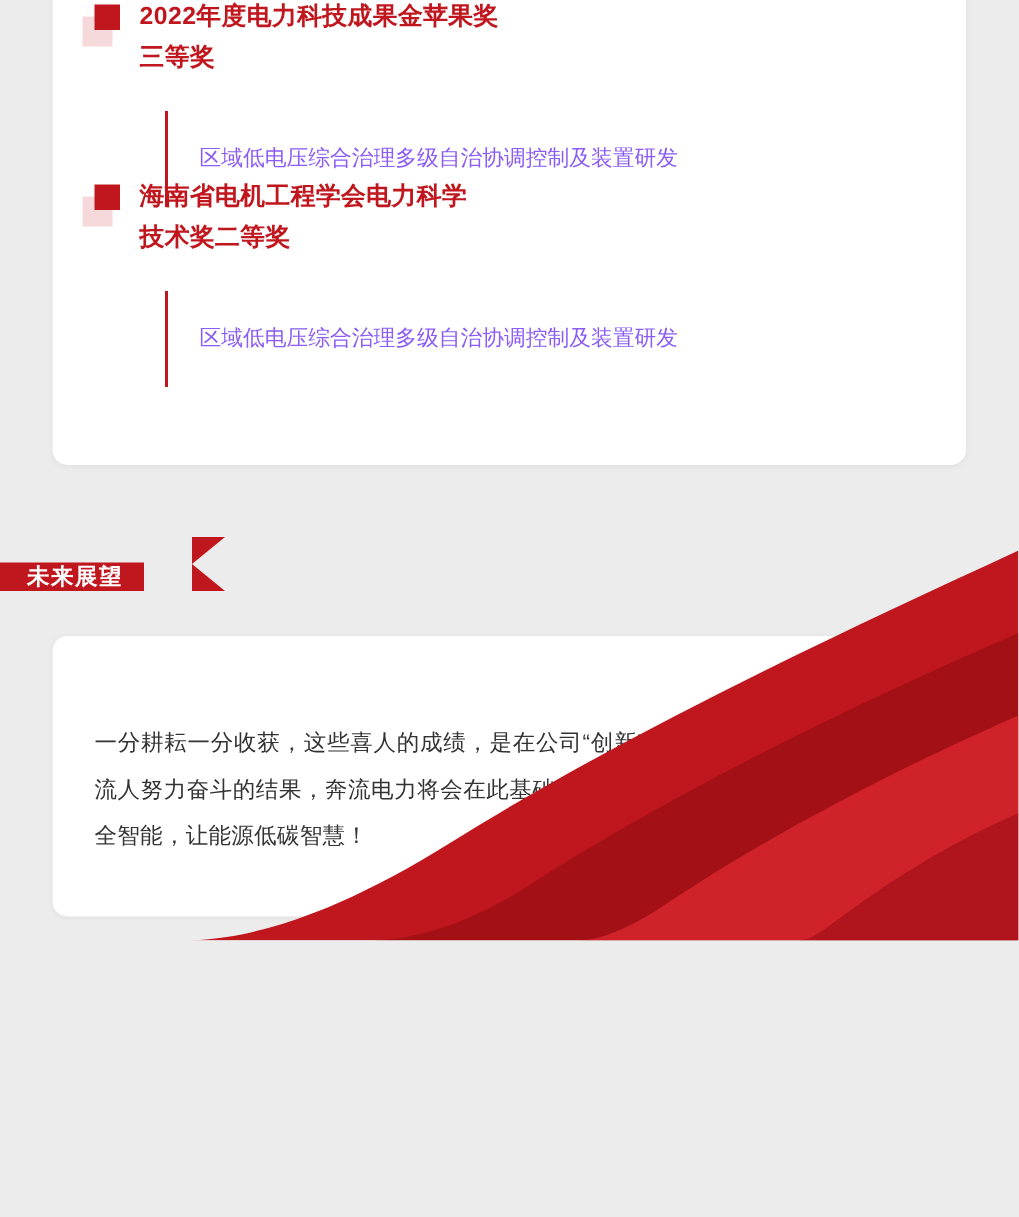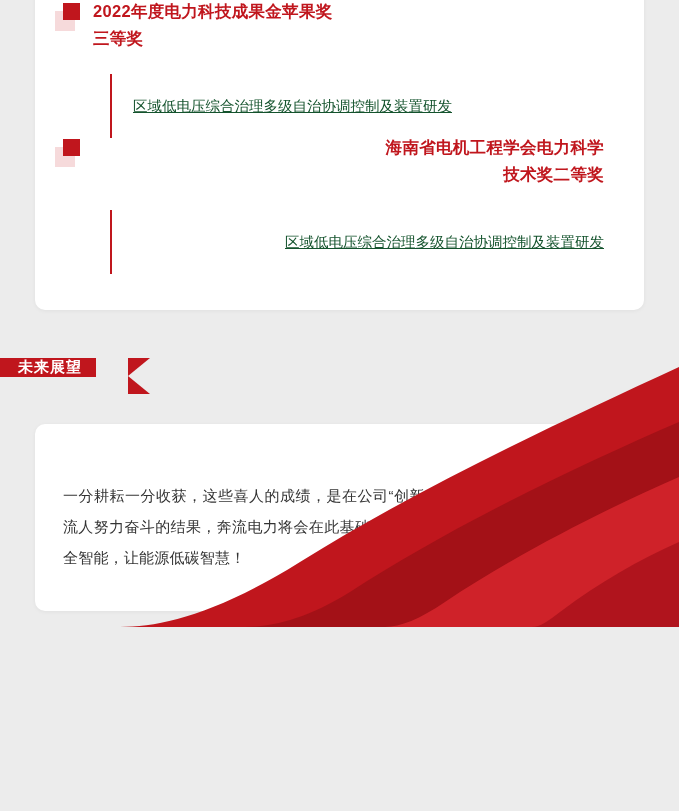--- a/index.html
+++ b/index.html
@@ -33,21 +33,21 @@
     border-radius: 10px;
     box-shadow: 0 1px 4px rgba(0,0,0,0.05);
   }
 
   .award-block {
     position: absolute;
     left: 0;
     width: 100%;
   }
   .award-block.b1 { top: 58px; }
-  .award-block.b2 { top: 194px; text-align: right; }
+  .award-block.b2 { top: 178px; }
 
   .award-head {
     position: relative;
     padding-left: 58px;
     padding-right: 40px;
   }
   .award-marker {
     position: absolute;
     left: 20px;
     top: 5px;
@@ -89,35 +89,34 @@
   .award-rule {
     position: absolute;
     left: 75px;
     top: 0;
     width: 2px;
     height: 64px;
     background: #c0161d;
   }
   .award-desc {
     padding-left: 23px;
-    color: #14532d;
+    color: #8b5cf6;
     font-size: 14.5px;
     line-height: 24px;
     padding-top: 20px;
-    text-decoration: underline;
   }
 
   
   .section-tag {
     position: absolute;
     left: 0;
     top: 358px;
     height: 36px;
     display: flex;
-    align-items: flex-start;
+    align-items: flex-end;
     gap: 32px;
   }
   .section-tag .tag-body {
     background: #c0161d;
     color: #ffffff;
     font-size: 15px;
     font-weight: bold;
     letter-spacing: 1px;
     display: flex;
     align-items: center;

